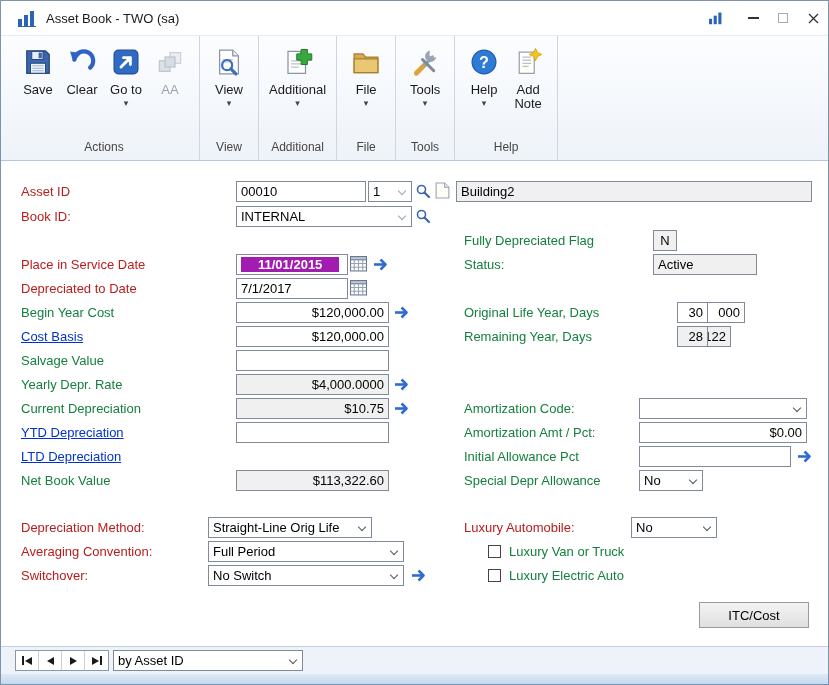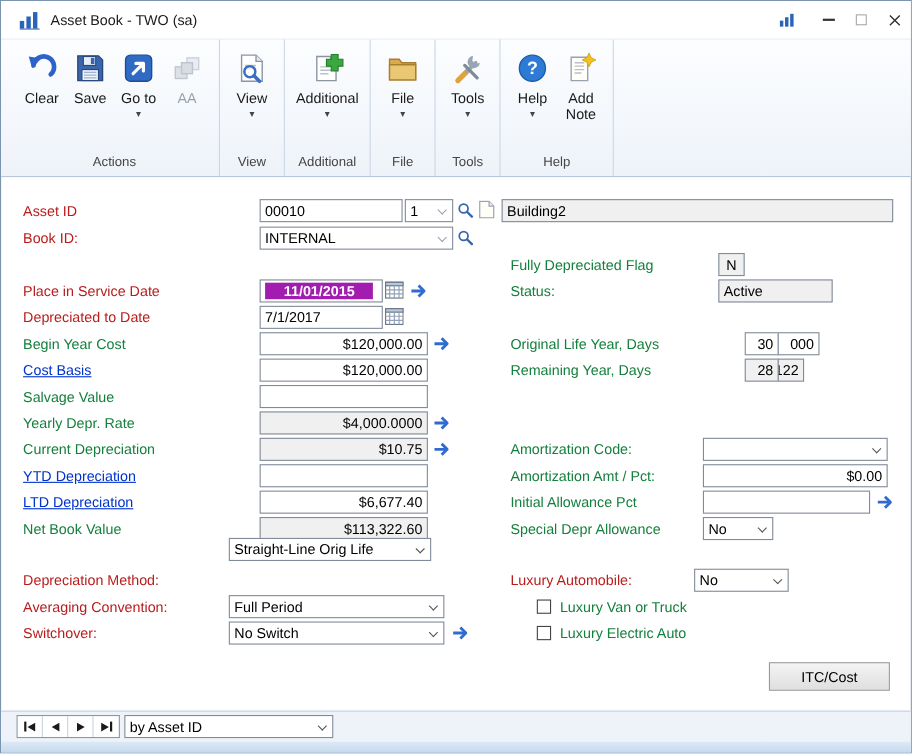--- a/index.html
+++ b/index.html
@@ -102,41 +102,41 @@
     </span>
   </div>
 
   <div class="toolbar">
 
     <div class="tb-group">
       <div class="tb-buttons">
         <button class="tb-btn">
           <span class="tb-ico">
             <svg width="30" height="30" viewBox="0 0 24 24">
-                <path d="M18.5 16.5 A 7.5 7.5 0 1 0 6 10" fill="none" stroke="#2e62c9" stroke-width="3.4" stroke-linecap="round"></path>
-                <polygon points="2.5,3.5 11.5,5 5,12" fill="#2e62c9"></polygon>
-              </svg>
-          </span>
-          <span class="tb-lbl">Clear</span>
-        </button>
-        <button class="tb-btn">
-          <span class="tb-ico">
-            <svg width="30" height="30" viewBox="0 0 24 24">
                 <path d="M3 3 H18 L21 6 V21 H3 Z" fill="#3b66ad" stroke="#27487c"></path>
                 <rect x="7" y="3.5" width="9" height="6.5" fill="#e8eef7" stroke="#27487c" stroke-width="0.8"></rect>
                 <rect x="12.5" y="4.5" width="2.6" height="4.5" fill="#3b66ad"></rect>
                 <rect x="6" y="13" width="12" height="8" fill="#eef2f8" stroke="#27487c" stroke-width="0.8"></rect>
                 <path d="M7.5 15 h9 M7.5 17 h9 M7.5 19 h9" stroke="#9fb4d4" stroke-width="0.8"></path>
               </svg>
           </span>
           <span class="tb-lbl">Save</span>
         </button>
         <button class="tb-btn">
           <span class="tb-ico">
             <svg width="30" height="30" viewBox="0 0 24 24">
+                <path d="M18.5 16.5 A 7.5 7.5 0 1 0 6 10" fill="none" stroke="#2e62c9" stroke-width="3.4" stroke-linecap="round"></path>
+                <polygon points="2.5,3.5 11.5,5 5,12" fill="#2e62c9"></polygon>
+              </svg>
+          </span>
+          <span class="tb-lbl">Clear</span>
+        </button>
+        <button class="tb-btn">
+          <span class="tb-ico">
+            <svg width="30" height="30" viewBox="0 0 24 24">
                 <rect x="2.5" y="2.5" width="19" height="19" rx="3.5" fill="#2f6bc4" stroke="#1f4c96"></rect>
                 <path d="M8 16 L15.5 8.5 M15.5 8.5 H10 M15.5 8.5 V14" stroke="#fff" stroke-width="2.3" fill="none" stroke-linecap="round" stroke-linejoin="round"></path>
               </svg>
           </span>
           <span class="tb-lbl">Go to</span>
           <span class="tb-caret">▾</span>
         </button>
         <button class="tb-btn disabled">
           <span class="tb-ico">
             <svg width="30" height="30" viewBox="0 0 24 24" opacity="0.75">
@@ -390,23 +390,20 @@
   <span class="lbl link" style="top:421px;left:20px">YTD Depreciation</span>
   <div class="fld money" style="top:421px;left:235px;width:153px">
       <span></span>
     </div>
   <span class="lbl" style="top:421px;left:463px">Amortization Amt / Pct:</span>
   <div class="fld money" style="top:421px;left:638px;width:168px">
       <span>$0.00</span>
     </div>
 
   <span class="lbl link" style="top:445px;left:20px">LTD Depreciation</span>
-  <div class="fld money" style="top:445px;left:235px;width:153px">
-      <span>$6,677.40</span>
-    </div>
   <span class="lbl" style="top:445px;left:463px">Initial Allowance Pct</span>
   <div class="fld money" style="top:445px;left:638px;width:152px">
       <span></span>
     </div>
   <button class="icobtn" style="top:448px;left:795px">
     <svg width="17" height="15" viewBox="0 0 17 15">
         <path d="M2 7.5 H12" stroke="#2f6bd0" stroke-width="2.6"></path>
         <path d="M8.5 2.5 L13.5 7.5 L8.5 12.5" fill="none" stroke="#2f6bd0" stroke-width="2.6" stroke-linejoin="round"></path>
       </svg>
   </button>
@@ -415,21 +412,21 @@
   <div class="fld ro money" style="top:469px;left:235px;width:153px">
       <span>$113,322.60</span>
     </div>
   <span class="lbl" style="top:469px;left:463px">Special Depr Allowance</span>
   <div class="fld combo" style="top:469px;left:638px;width:64px">
       <span>No</span>
       <i class="chev"></i>
     </div>
 
   <span class="lbl req" style="top:516px;left:20px">Depreciation Method:</span>
-  <div class="fld combo" style="top:488px;left:207px;width:184px">
+  <div class="fld combo" style="top:516px;left:207px;width:164px">
       <span>Straight-Line Orig Life</span>
       <i class="chev"></i>
     </div>
   <span class="lbl req" style="top:516px;left:463px">Luxury Automobile:</span>
   <div class="fld combo" style="top:516px;left:630px;width:86px">
       <span>No</span>
       <i class="chev"></i>
     </div>
 
   <span class="lbl req" style="top:540px;left:20px">Averaging Convention:</span>

